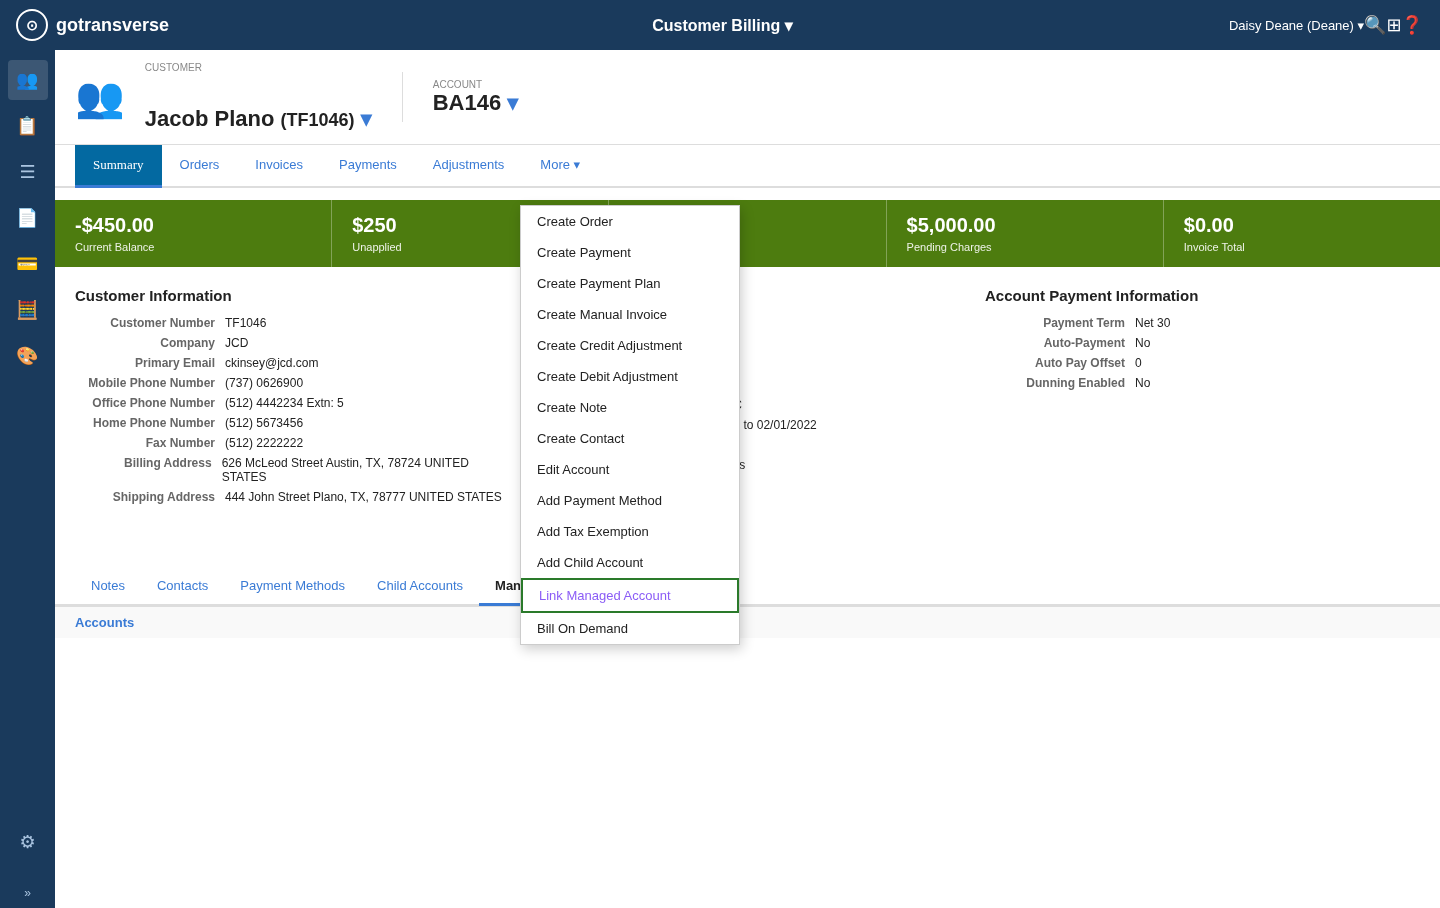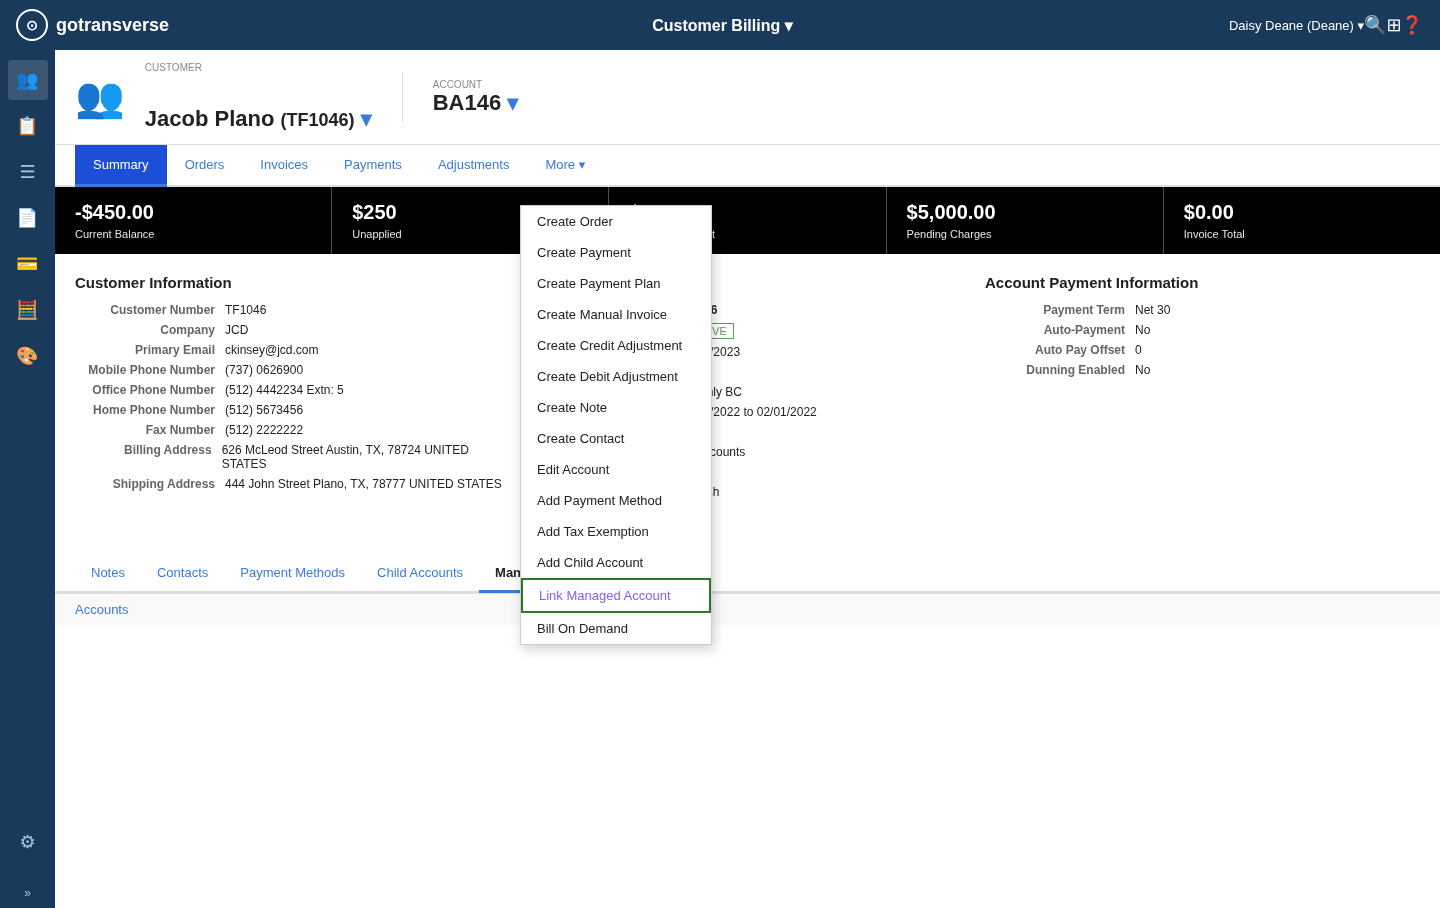--- a/index.html
+++ b/index.html
@@ -139,29 +139,31 @@
     }
     .tab-item {
       padding: 12px 18px;
       cursor: pointer;
       color: #3a7bd5;
       font-size: 13px;
       border-bottom: 3px solid transparent;
       margin-bottom: -2px;
     }
     .tab-item.active {
-      background: #1d4ed8;
+      background: #0369a1;
       color: white;
       border-bottom-color: #3a7bd5;
+      font-family: Liberation Serif, serif;
     }
 
     
     .stats-bar {
       display: flex;
-      background: #000000;
+      background: #4d7c0f;
+      margin-top: 12px;
     }
     .stat-item {
       flex: 1;
       padding: 14px 20px;
       color: white;
       border-right: 1px solid rgba(255,255,255,0.3);
     }
     .stat-item:last-child { border-right: none; }
     .stat-value { font-size: 20px; font-weight: bold; }
     .stat-label { font-size: 11px; margin-top: 4px; opacity: 0.9; }
@@ -260,21 +262,21 @@
       align-items: center;
       gap: 5px;
     }
     .dropdown-menu {
       position: absolute;
       top: 155px;
       left: 465px;
       background: white;
       border: 1px solid #ccc;
       box-shadow: 2px 4px 12px rgba(0,0,0,0.2);
-      width: 192px;
+      width: 220px;
       z-index: 200;
     }
     .dropdown-item {
       padding: 8px 16px;
       cursor: pointer;
       color: #222;
       font-size: 13px;
     }
     .dropdown-item.highlighted {
       border: 2px solid #2a7a2a;
@@ -510,21 +512,21 @@
       <div class="bottom-tab-item active">
         <span>Managed Accounts</span>
       </div>
       <div class="bottom-tab-item">
         <span>History</span>
       </div>
     </div>
 
 
     <div style="padding: 8px 20px; border-top: 1px solid #ddd; background: #f9f9f9;">
-      <span style="color:#3a7bd5; cursor:pointer; font-size:13px;">Accounts</span>
+      <span style="color:#3a7bd5; cursor:pointer; font-size:13px;font-weight:bold;">Accounts</span>
     </div>
 
     <div class="dropdown-menu">
       <div class="dropdown-item">Create Order</div>
       <div class="dropdown-item">Create Payment</div>
       <div class="dropdown-item">Create Payment Plan</div>
       <div class="dropdown-item">Create Manual Invoice</div>
       <div class="dropdown-item">Create Credit Adjustment</div>
       <div class="dropdown-item">Create Debit Adjustment</div>
       <div class="dropdown-item">Create Note</div>

